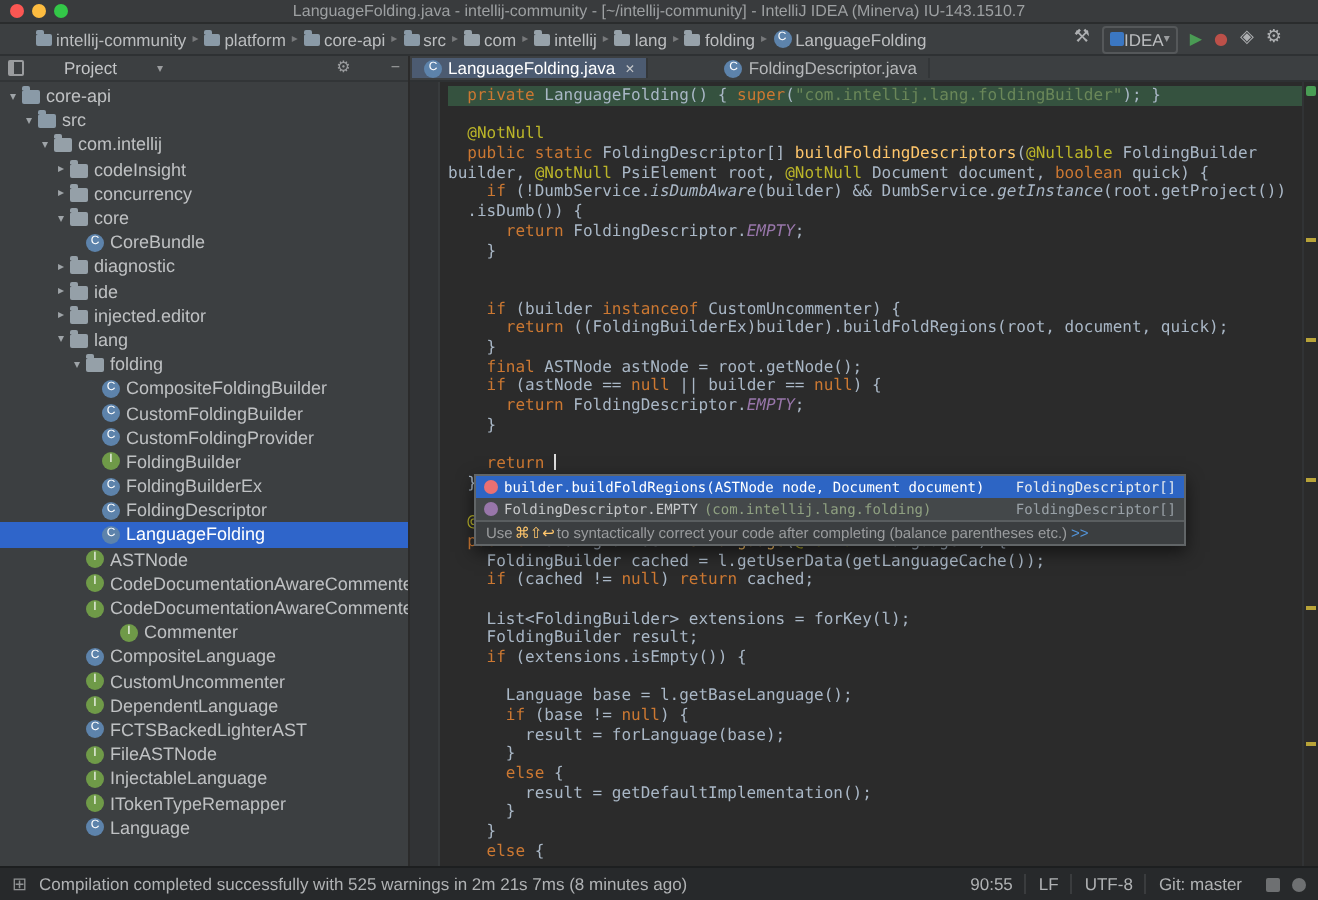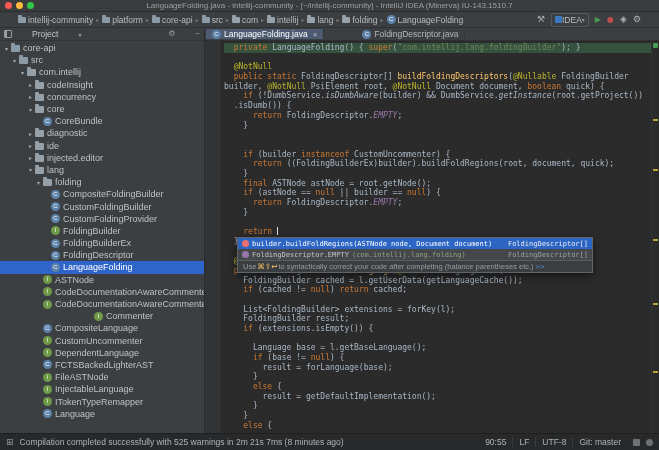--- a/index.html
+++ b/index.html
@@ -276,21 +276,21 @@
           <div class="tree-row" style="padding-left: 34px;">
             <span class="tree-arrow"></span>
             <span class="node interface">I</span>
             <span class="tree-label">CodeDocumentationAwareCommenter</span>
           </div>
           <div class="tree-row" style="padding-left: 34px;">
             <span class="tree-arrow"></span>
             <span class="node interface">I</span>
             <span class="tree-label">CodeDocumentationAwareCommenterEx</span>
           </div>
-          <div class="tree-row" style="padding-left: 34px; justify-content: center;">
+          <div class="tree-row" style="padding-left: 51px;">
             <span class="tree-arrow"></span>
             <span class="node interface">I</span>
             <span class="tree-label">Commenter</span>
           </div>
           <div class="tree-row" style="padding-left: 34px;">
             <span class="tree-arrow"></span>
             <span class="node class">C</span>
             <span class="tree-label">CompositeLanguage</span>
           </div>
           <div class="tree-row" style="padding-left: 34px;">

